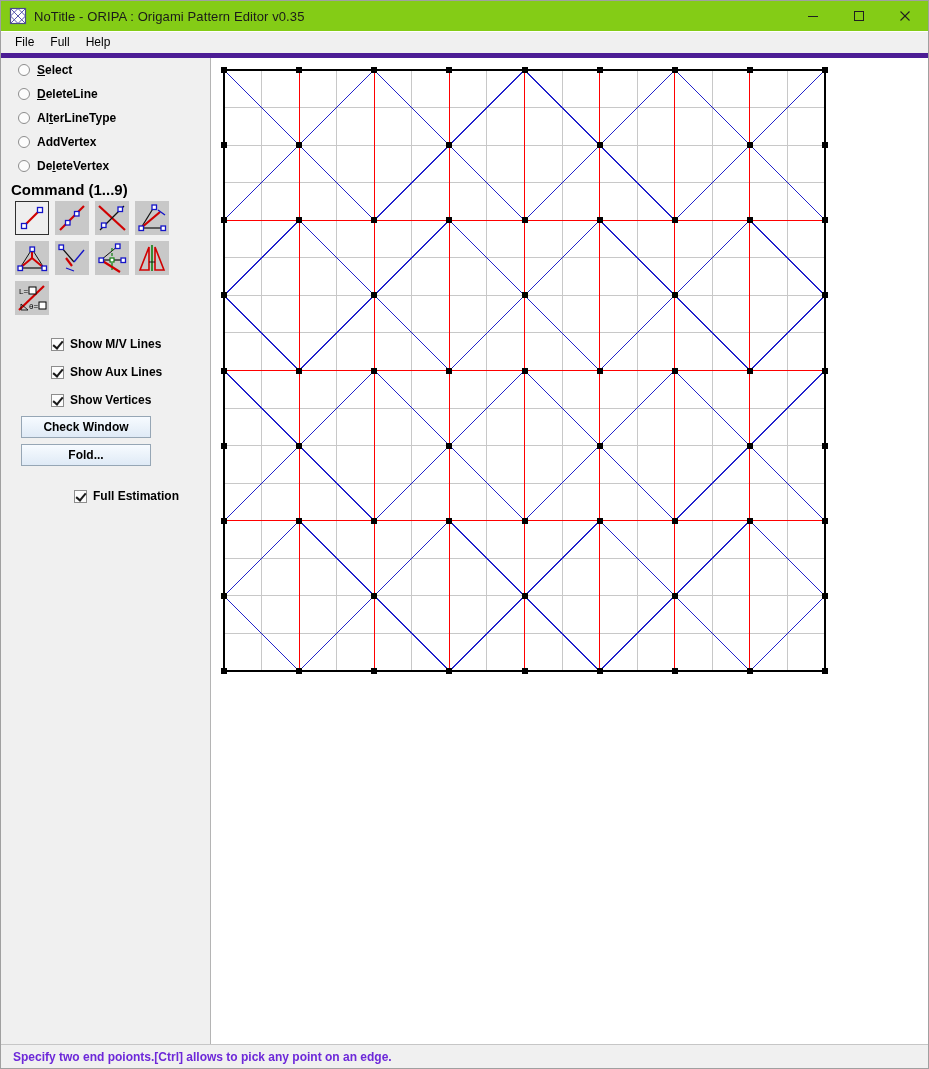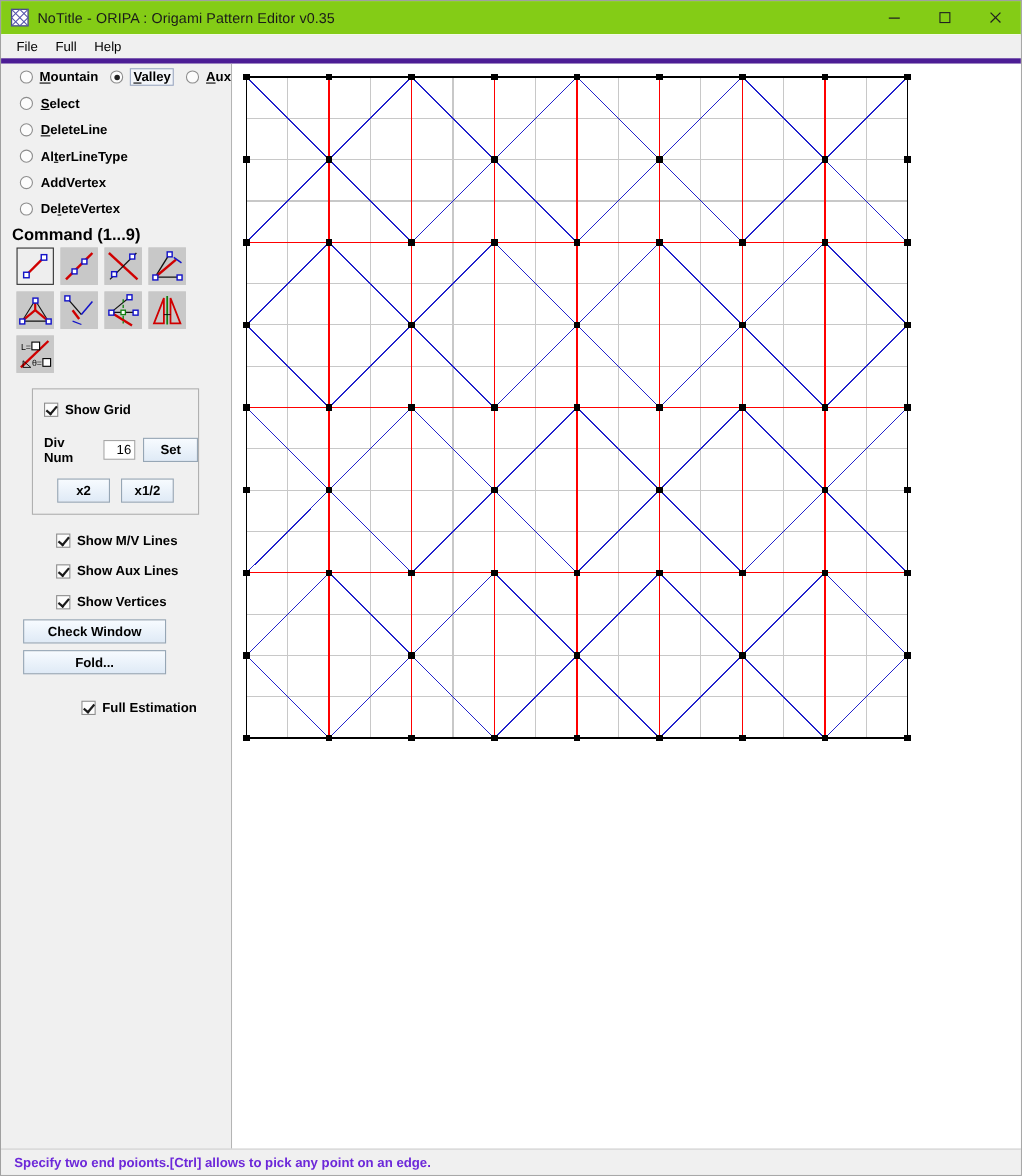--- a/index.html
+++ b/index.html
@@ -323,30 +323,20 @@
     <div class="menu-item">File</div>
     <div class="menu-item">Full</div>
     <div class="menu-item">Help</div>
   </div>
 
   <div class="body-split">
 
     <div class="sidebar">
 
 
-      <div class="sub-row">
-        <span class="radio"></span>
-        <span class="radio-label"><u>M</u>ountain</span>
-        <span class="sub-gap"></span>
-        <span class="radio checked"></span>
-        <span class="radio-label focused"><u>V</u>alley</span>
-        <span class="sub-gap"></span>
-        <span class="radio"></span>
-        <span class="radio-label"><u>A</u>ux</span>
-      </div>
 
       <div class="radio-row">
         <span class="radio"></span>
         <span class="radio-label"><u>S</u>elect</span>
       </div>
       <div class="radio-row">
         <span class="radio"></span>
         <span class="radio-label"><u>D</u>eleteLine</span>
       </div>
       <div class="radio-row">
@@ -454,35 +444,20 @@
             <line x1="3" y1="28" x2="28" y2="4" stroke="#d00000" stroke-width="2.2"></line>
             <text x="3" y="12" font-family="Liberation Sans, sans-serif" font-size="8" fill="#000">L=</text>
             <rect x="13" y="5" width="7" height="7" fill="#ffffff" stroke="#000" stroke-width="1"></rect>
             <text x="13" y="27" font-family="Liberation Sans, sans-serif" font-size="8" fill="#000">θ=</text>
             <rect x="23" y="20" width="7" height="7" fill="#ffffff" stroke="#000" stroke-width="1"></rect>
             <path d="M5 28 L12 28 L5 22 Z" fill="none" stroke="#000" stroke-width="0.8"></path>
           </svg>
         </div>
       </div>
 
-      <div class="grid-panel">
-        <div class="chk-row">
-          <span class="chk checked"></span>
-          <span class="chk-label">Show Grid</span>
-        </div>
-        <div class="divnum-row">
-          <span class="divnum-label">Div Num</span>
-          <input class="divnum-input" readonly="" value="16" style="">
-          <div class="jbtn btn-set">Set</div>
-        </div>
-        <div class="row-scale">
-          <div class="jbtn btn-scale">x2</div>
-          <div class="jbtn btn-scale">x1/2</div>
-        </div>
-      </div>
 
       <div class="outer-checks">
         <div class="chk-row">
           <span class="chk checked"></span>
           <span class="chk-label">Show M/V Lines</span>
         </div>
         <div class="chk-row">
           <span class="chk checked"></span>
           <span class="chk-label">Show Aux Lines</span>
         </div>

